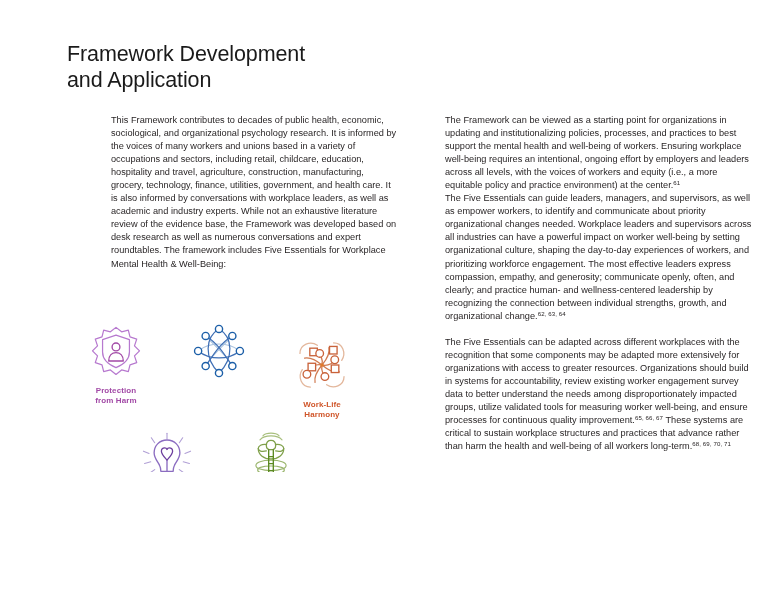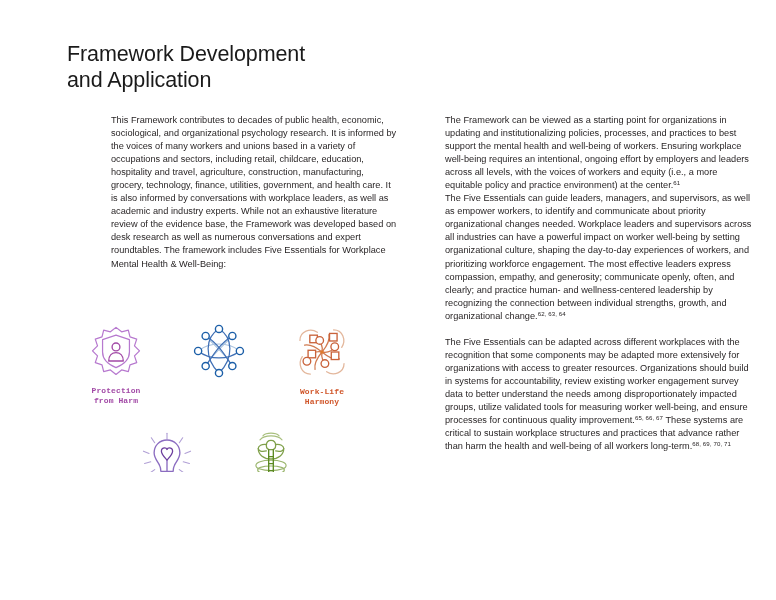--- a/index.html
+++ b/index.html
@@ -60,21 +60,20 @@
     letter-spacing: 0.1px;
   }
 
   
   .icons {
     position: absolute;
     left: 67px;
     top: 322px;
     width: 300px;
     height: 220px;
-    font-family: Liberation Mono, monospace;
   }
   .icon-cell {
     position: absolute;
     width: 98px;
     text-align: center;
   }
   .icon-art {
     height: 58px;
     display: flex;
     align-items: flex-end;
@@ -85,21 +84,21 @@
     margin-top: 6px;
     font-size: 8px;
     line-height: 10.4px;
     font-weight: bold;
     letter-spacing: 0.1px;
     white-space: pre-line;
   }
 
   .cell-1 { left: 0px;   top: 0px; }
   .cell-2 { left: 103px; top: 0px; }
-  .cell-3 { left: 206px; top: 1px; }
+  .cell-3 { left: 206px; top: 14px; }
   .cell-4 { left: 51px;  top: 108px; }
   .cell-5 { left: 155px; top: 108px; }
 
   
   .footer-text {
     position: absolute;
     left: 67px;
     top: 568px;
     font-size: 7.4px;
     letter-spacing: 0.05px;

